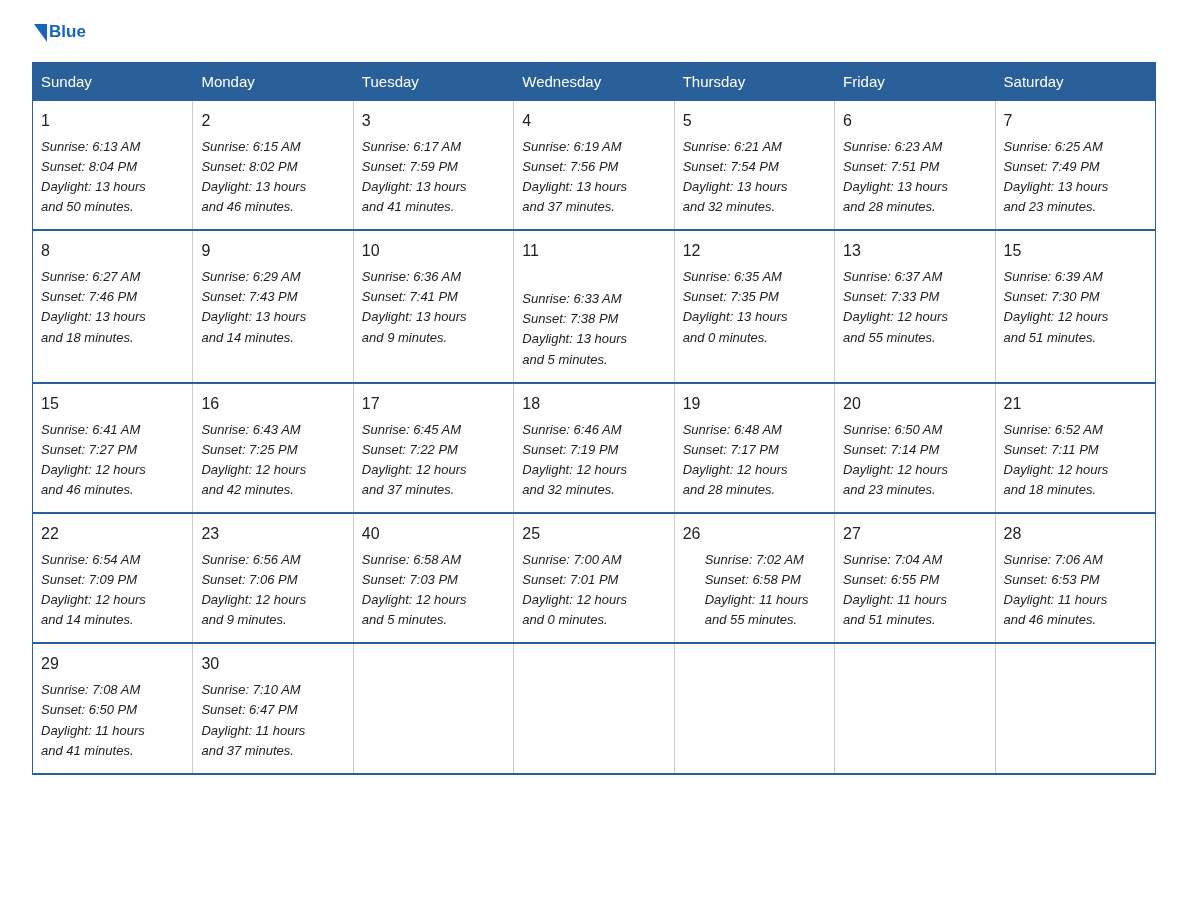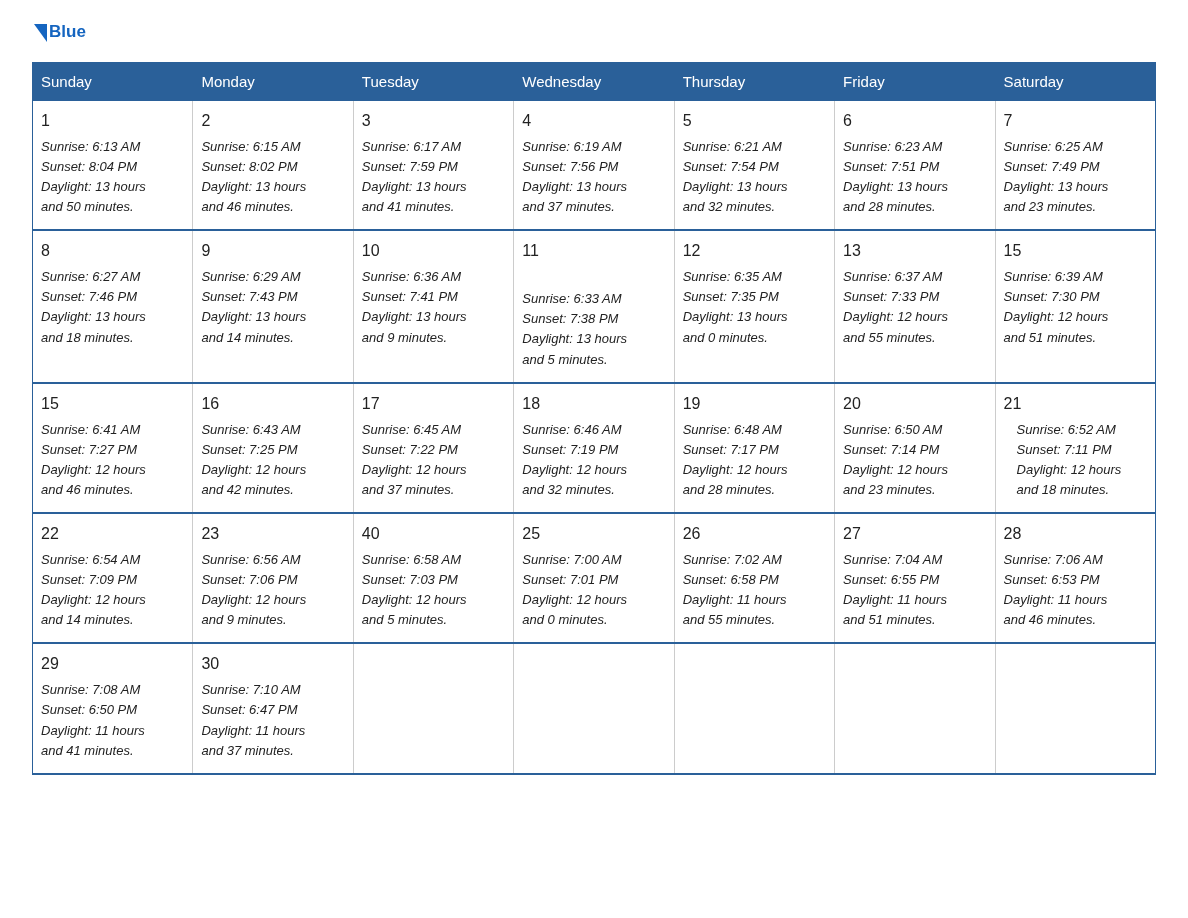--- a/index.html
+++ b/index.html
@@ -280,21 +280,21 @@
         </td>
         <td>
           <span class="day-num">20</span>
           <div class="day-info" style="white-space: pre-line;">Sunrise: 6:50 AM
 Sunset: 7:14 PM
 Daylight: 12 hours
 and 23 minutes.</div>
         </td>
         <td>
           <span class="day-num">21</span>
-          <div class="day-info" style="white-space: pre-line; margin-left: 13px;">Sunrise: 6:52 AM
+          <div class="day-info" style="white-space: pre-line;">Sunrise: 6:52 AM
 Sunset: 7:11 PM
 Daylight: 12 hours
 and 18 minutes.</div>
         </td>
       </tr>
       <tr>
         <td>
           <span class="day-num">22</span>
           <div class="day-info" style="white-space: pre-line;">Sunrise: 6:54 AM
 Sunset: 7:09 PM
@@ -317,21 +317,21 @@
         </td>
         <td>
           <span class="day-num">25</span>
           <div class="day-info" style="white-space: pre-line;">Sunrise: 7:00 AM
 Sunset: 7:01 PM
 Daylight: 12 hours
 and 0 minutes.</div>
         </td>
         <td>
           <span class="day-num">26</span>
-          <div class="day-info" style="white-space: pre-line;">Sunrise: 7:02 AM
+          <div class="day-info" style="white-space: pre-line; margin-left: 22px;">Sunrise: 7:02 AM
 Sunset: 6:58 PM
 Daylight: 11 hours
 and 55 minutes.</div>
         </td>
         <td>
           <span class="day-num">27</span>
           <div class="day-info" style="white-space: pre-line;">Sunrise: 7:04 AM
 Sunset: 6:55 PM
 Daylight: 11 hours
 and 51 minutes.</div>

